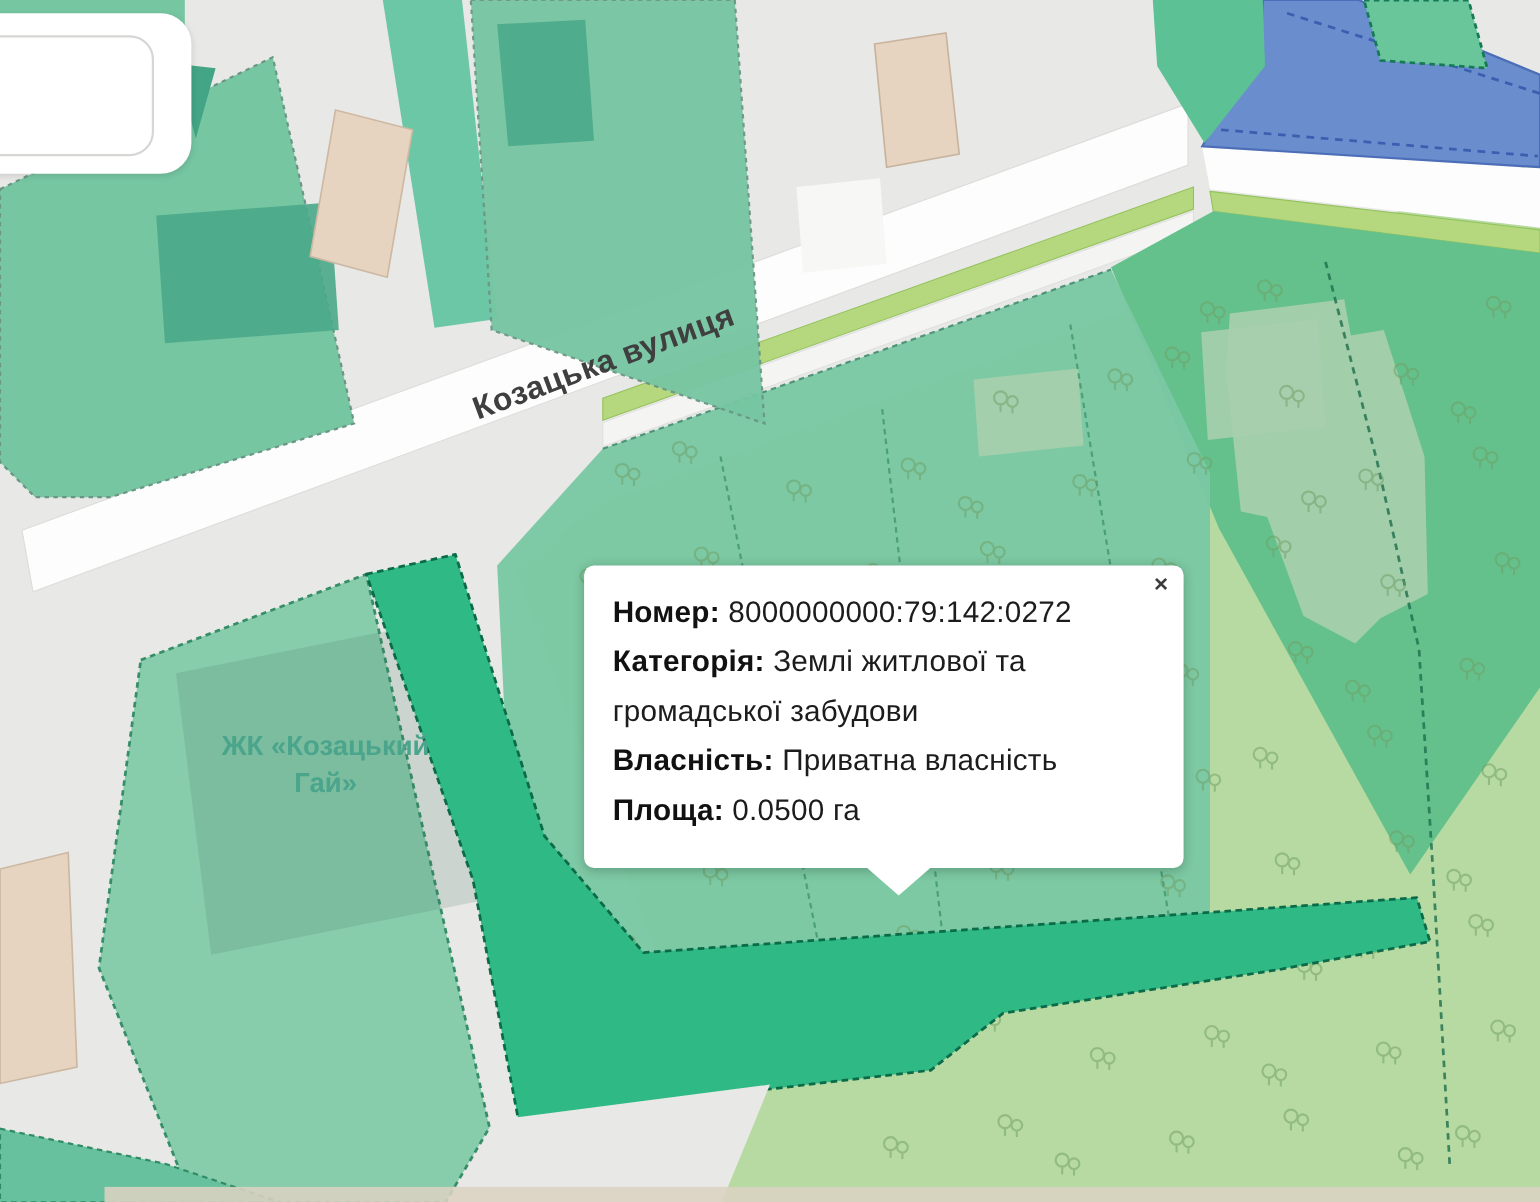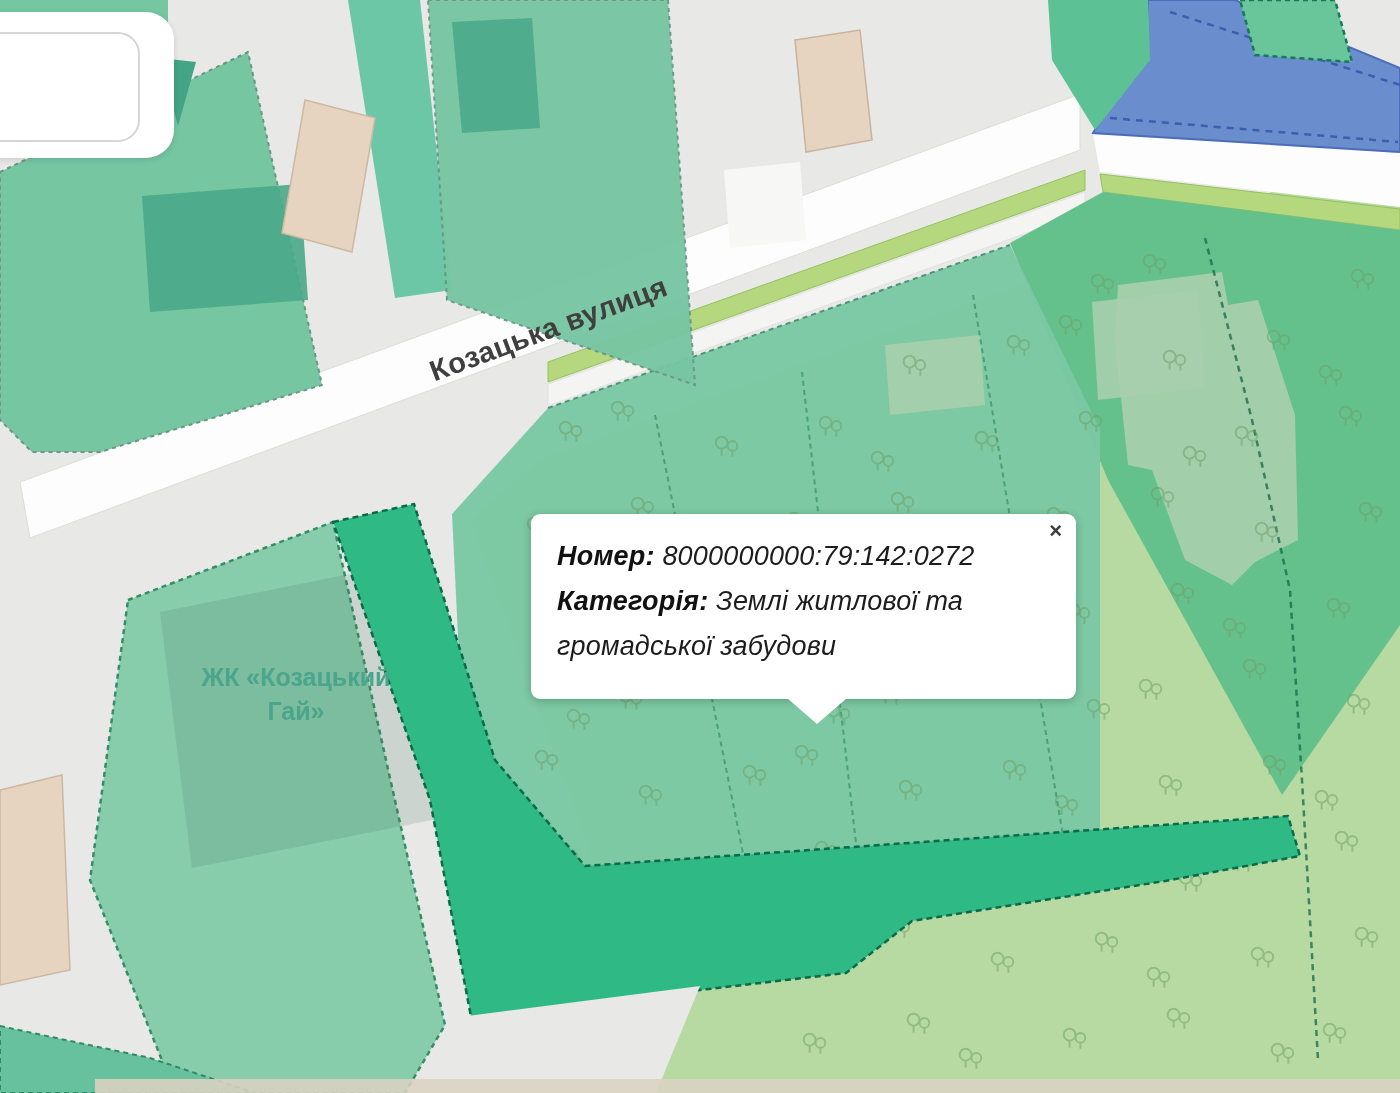--- a/index.html
+++ b/index.html
@@ -10,21 +10,21 @@
   
   .widget-outer{position:absolute;left:-48px;top:12px;width:222px;height:146px;
     background:#ffffff;border-radius:28px;box-shadow:0 2px 6px rgba(0,0,0,.12);}
   .widget-inner{position:absolute;left:12px;top:20px;width:172px;height:106px;
     background:#ffffff;border:2px solid #d6d6d4;border-radius:22px;}
 
   
   .popup{position:absolute;left:531px;top:514px;width:545px;box-sizing:border-box;
     background:#ffffff;border-radius:9px;box-shadow:0 2px 10px rgba(0,0,0,.22);
     padding:20px 24px 30px 26px;}
-  .popup p{margin:0;font-size:27px;line-height:45px;color:#1c1c1c;letter-spacing:.2px;font-style:italic;}
+  .popup p{margin:0;font-size:27px;line-height:45px;color:#1c1c1c;letter-spacing:.2px;}
   .popup b{color:#111;}
   .popup-close{position:absolute;right:14px;top:6px;font-size:22px;line-height:22px;
     color:#3c3c3c;font-weight:bold;cursor:pointer;}
   .popup-tail{position:absolute;left:256px;bottom:-25px;width:0;height:0;
     border-left:30px solid transparent;border-right:30px solid transparent;
     border-top:26px solid #ffffff;}
 </style>
 </head>
 <body>
 
@@ -200,16 +200,20 @@
 <div class="widget-outer">
   <div class="widget-inner"></div>
 </div>
 
 <div class="popup">
   <span class="popup-close">×</span>
   <p>
     <b>Номер:</b> <span>8000000000:79:142:0272</span></p>
   <p>
     <b>Категорія:</b> <span>Землі житлової та громадської забудови</span></p>
+  <p>
+    <b>Власність:</b> <span>Приватна власність</span></p>
+  <p>
+    <b>Площа:</b> <span>0.0500 га</span></p>
   <div class="popup-tail"></div>
 </div>
 
 </div>
 
 </body></html>

